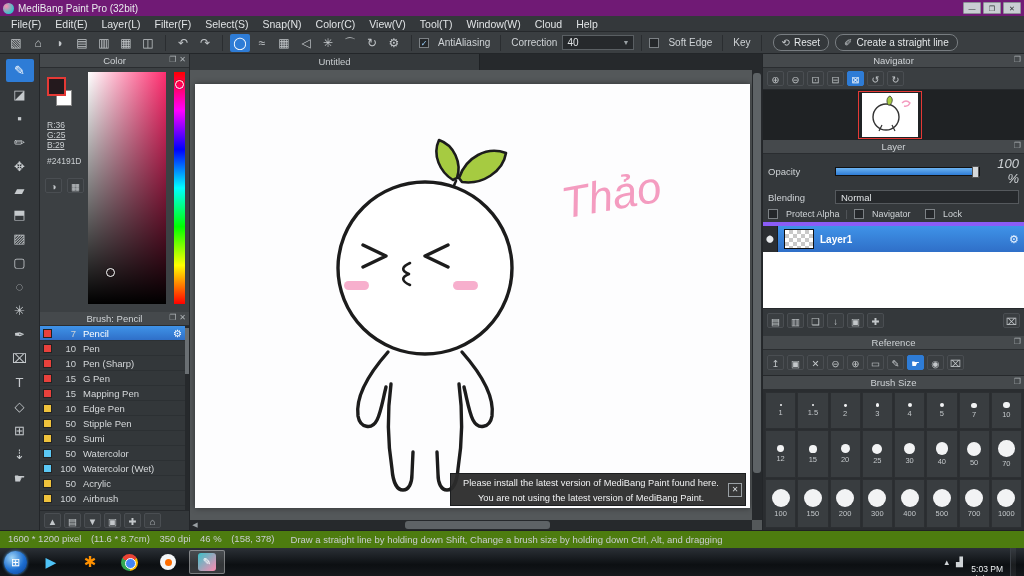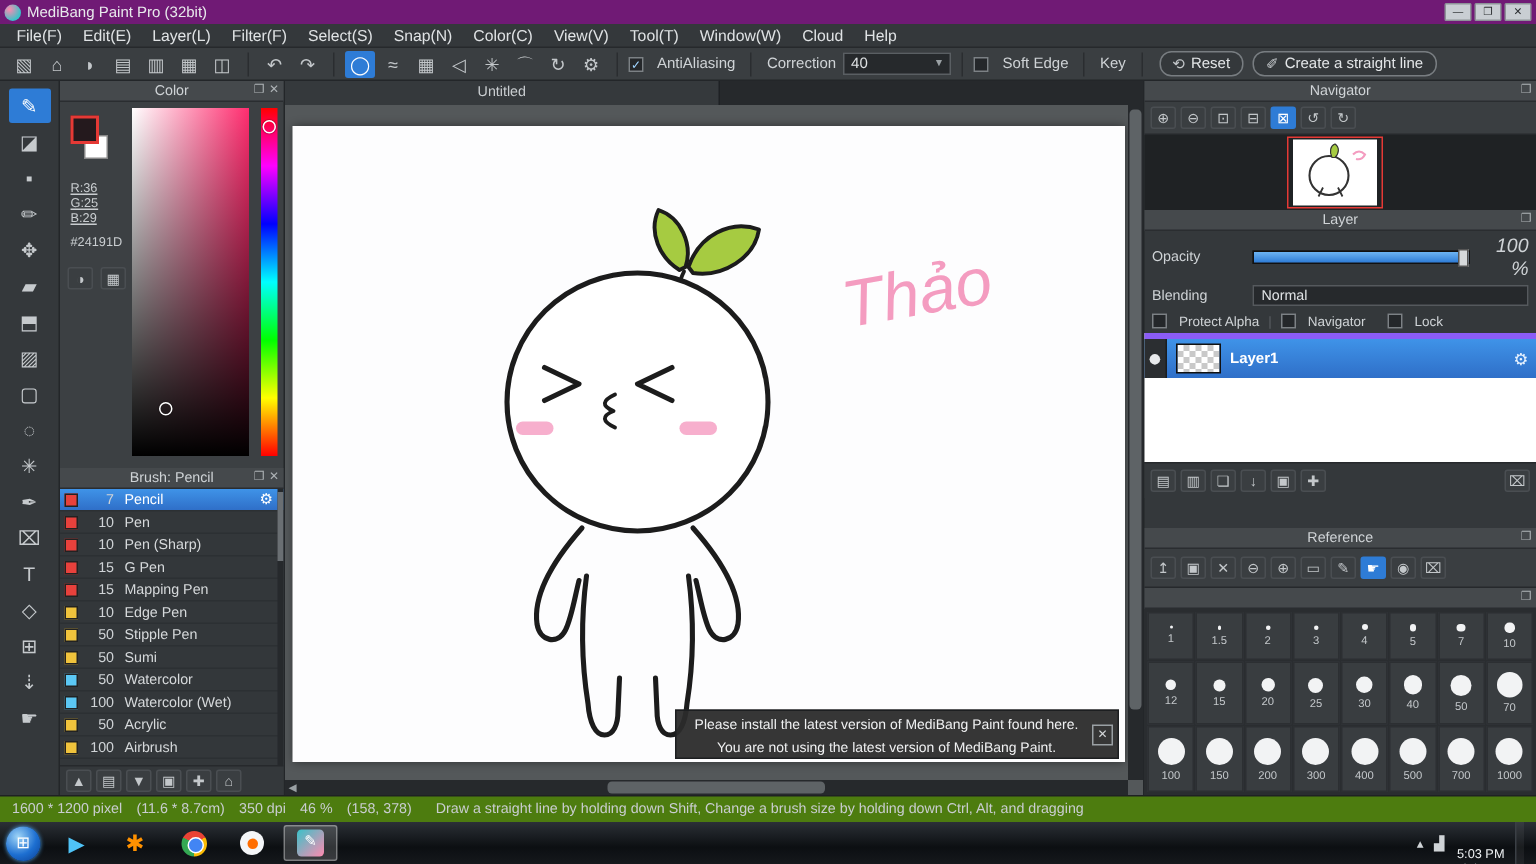--- a/index.html
+++ b/index.html
@@ -103,21 +103,21 @@
   .checks .sep{color:#5a5f63;margin:0 2px;}
   .layer-list{flex:1;background:#ffffff;border-top:4px solid #8b5cf6;position:relative;}
   .layer-item{height:26px;display:flex;align-items:center;background:linear-gradient(#3f93e8,#2f6fc8);}
   .vis-cell{width:15px;height:100%;background:#2b2e31;display:flex;align-items:center;justify-content:center;color:#e8eaec;font-size:7px;border-right:1px solid #1a1d1f;}
   .layer-thumb{width:30px;height:20px;margin:0 6px;border:1px solid #111;background:repeating-conic-gradient(#c9c9c9 0% 25%,#ffffff 0% 50%) 0 0/8px 8px;}
   .layer-name{flex:1;font-size:10px;font-weight:bold;color:#fff;}
   .layer-gear{width:20px;color:#eaf4ff;font-size:11px;text-align:center;}
   .layer-toolbar{height:24px;background:#34383b;border-top:1px solid #26292c;display:flex;align-items:center;gap:3px;padding:0 4px;}
   .layer-toolbar .spacer{flex:1;}
 
-  .ref-panel{margin-top:20px;}
+  .ref-panel{margin-top:4px;}
   .ref-toolbar{height:26px;display:flex;align-items:center;gap:3px;padding:0 4px;background:#3a3e41;border-bottom:1px solid #26292c;}
 
   .size-panel{flex:1;display:flex;flex-direction:column;}
   .size-grid{flex:1;display:grid;grid-template-columns:repeat(8,1fr);gap:1px;padding:2px;background:#2a2d30;}
   .size-cell{background:#393d40;border:1px solid #2c2f32;display:flex;flex-direction:column;align-items:center;justify-content:center;gap:2px;}
   .size-dot{background:#f2f3f4;border-radius:50%;}
   .size-num{font-size:7.5px;color:#c3c7ca;}
 
   
   .statusbar{position:absolute;left:0;right:0;bottom:28px;height:18px;background:#4d7c0f;border-top:1px solid #1f2123;display:flex;align-items:center;gap:16px;padding:0 8px;font-size:9.5px;color:#c9cdd0;z-index:28;}
@@ -501,20 +501,21 @@
           <div class="sbtn">▭</div>
           <div class="sbtn">✎</div>
           <div class="sbtn selected">☛</div>
           <div class="sbtn">◉</div>
           <div class="sbtn">⌧</div>
         </div>
     </div>
 
     <div class="size-panel">
       <div class="panel-header">
+        <span class="ph-title">Brush Size</span>
         <span class="ph-icons">
             <span>❐</span>
           </span>
       </div>
       <div class="size-grid">
           <div class="size-cell">
             <div class="size-dot" style="width: 2px; height: 2px;"></div>
             <div class="size-num">1</div>
           </div>
           <div class="size-cell">

